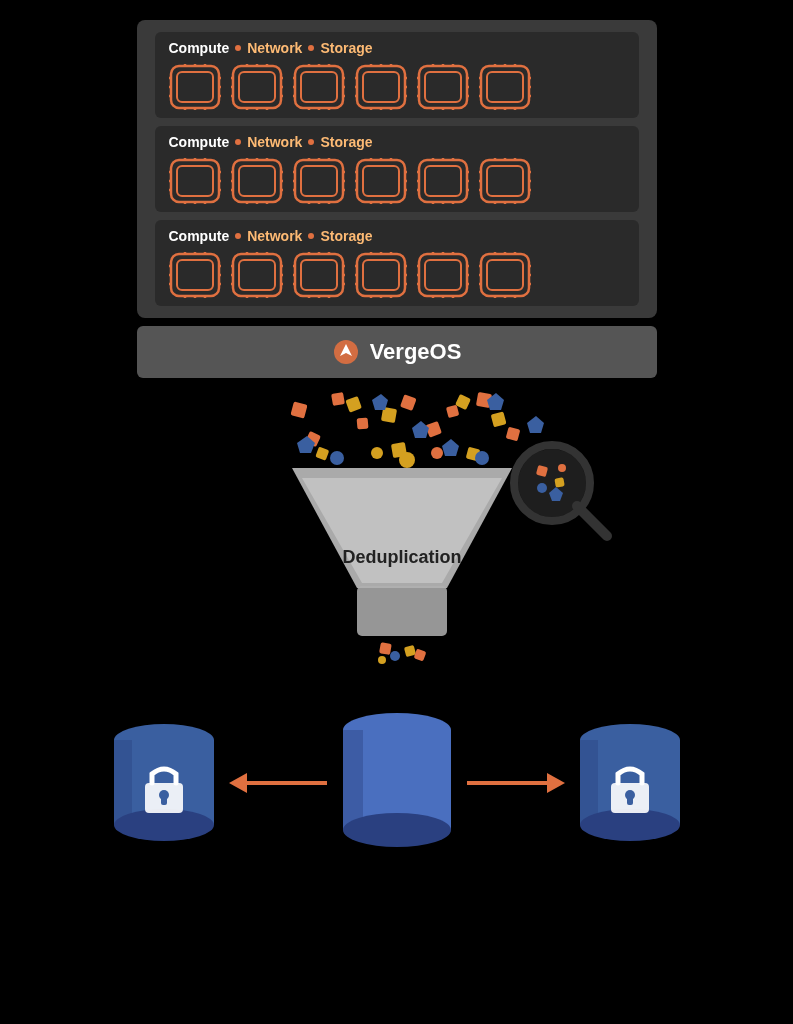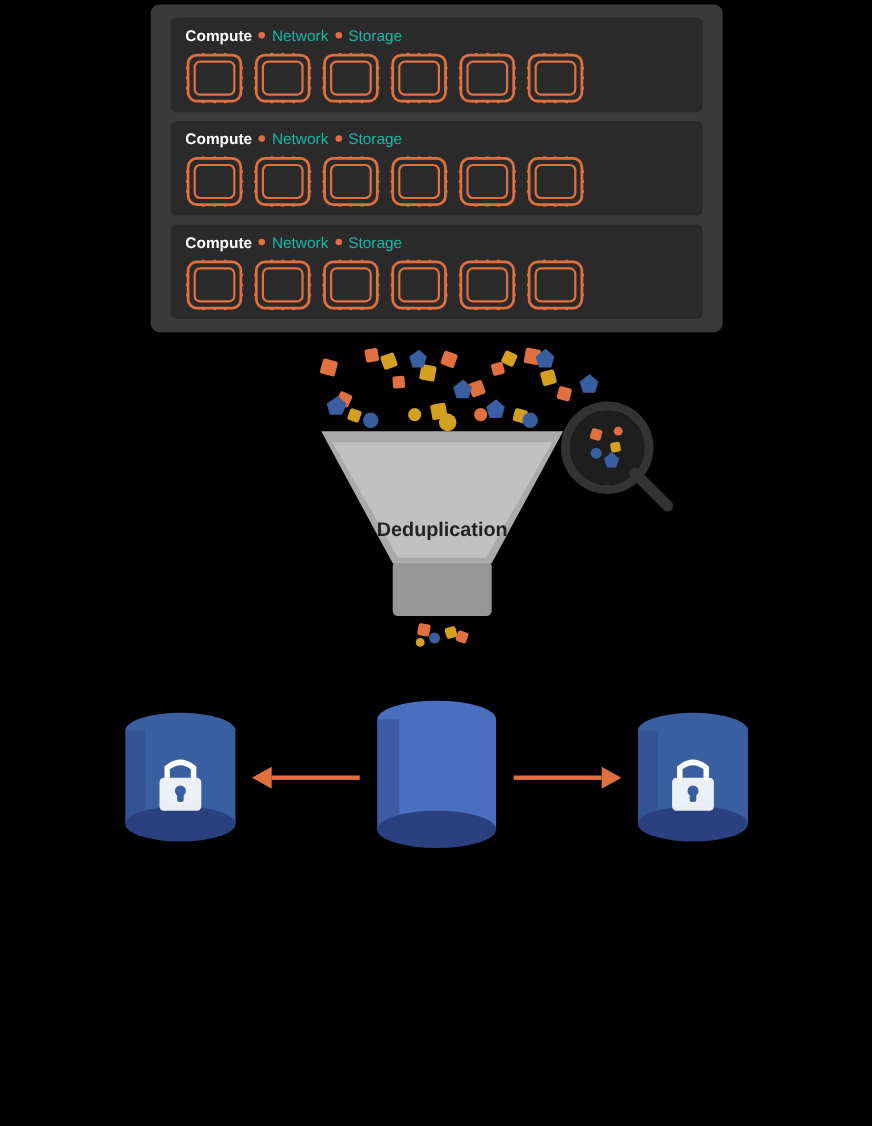--- a/index.html
+++ b/index.html
@@ -14,21 +14,21 @@
       overflow: hidden;
     }
     .main-container {
       width: 793px;
       height: 1024px;
       background: #000;
       position: relative;
       display: flex;
       flex-direction: column;
       align-items: center;
-      padding-top: 4px;
+      padding-top: 20px;
     }
 
     
     .servers-panel {
       background: #3a3a3a;
       border-radius: 8px;
       padding: 12px 18px;
       width: 520px;
       margin-bottom: 0;
     }
@@ -51,21 +51,21 @@
       gap: 6px;
     }
     .dot {
       width: 6px;
       height: 6px;
       border-radius: 50%;
       background: #e07040;
       display: inline-block;
     }
     .server-label span.label-text { color: #fff; font-weight: bold; }
-    .server-label span.label-sub { color: #14b8a6; font-weight: normal; }
+    .server-label span.label-sub { color: #fdba74; font-weight: bold; }
     .chip-row {
       display: flex;
       gap: 10px;
       flex-wrap: wrap;
     }
     .chip {
       width: 52px;
       height: 46px;
       position: relative;
     }
@@ -476,20 +476,27 @@
               <line x1="2" y1="23" x2="0" y2="23" stroke="#e07040" stroke-width="2.5"></line>
               <line x1="2" y1="32" x2="0" y2="32" stroke="#e07040" stroke-width="2.5"></line>
               <line x1="50" y1="14" x2="52" y2="14" stroke="#e07040" stroke-width="2.5"></line>
               <line x1="50" y1="23" x2="52" y2="23" stroke="#e07040" stroke-width="2.5"></line>
               <line x1="50" y1="32" x2="52" y2="32" stroke="#e07040" stroke-width="2.5"></line>
             </svg></div>
       </div>
     </div>
   </div>
 
+  <div class="vergeos-banner">
+    <svg class="vergeos-icon" viewBox="0 0 28 28">
+      <circle cx="14" cy="14" r="12" fill="#e07040" opacity="0.9"></circle>
+      <path d="M14 6 L20 18 L14 15 L8 18 Z" fill="#fff"></path>
+    </svg>
+    <span class="vergeos-text">VergeOS</span>
+  </div>
 
   <div class="dedup-section">
 
     <svg width="520" height="380" viewBox="0 0 520 380">
 
       <rect x="155" y="15" width="14" height="14" rx="2" fill="#e07040" transform="rotate(15,162,22)"></rect>
       <rect x="195" y="5" width="12" height="12" rx="2" fill="#e07040" transform="rotate(-10,201,11)"></rect>
       <rect x="265" y="8" width="13" height="13" rx="2" fill="#e07040" transform="rotate(20,271,14)"></rect>
       <rect x="310" y="18" width="11" height="11" rx="2" fill="#e07040" transform="rotate(-15,315,23)"></rect>
       <rect x="340" y="5" width="14" height="14" rx="2" fill="#e07040" transform="rotate(10,347,12)"></rect>

